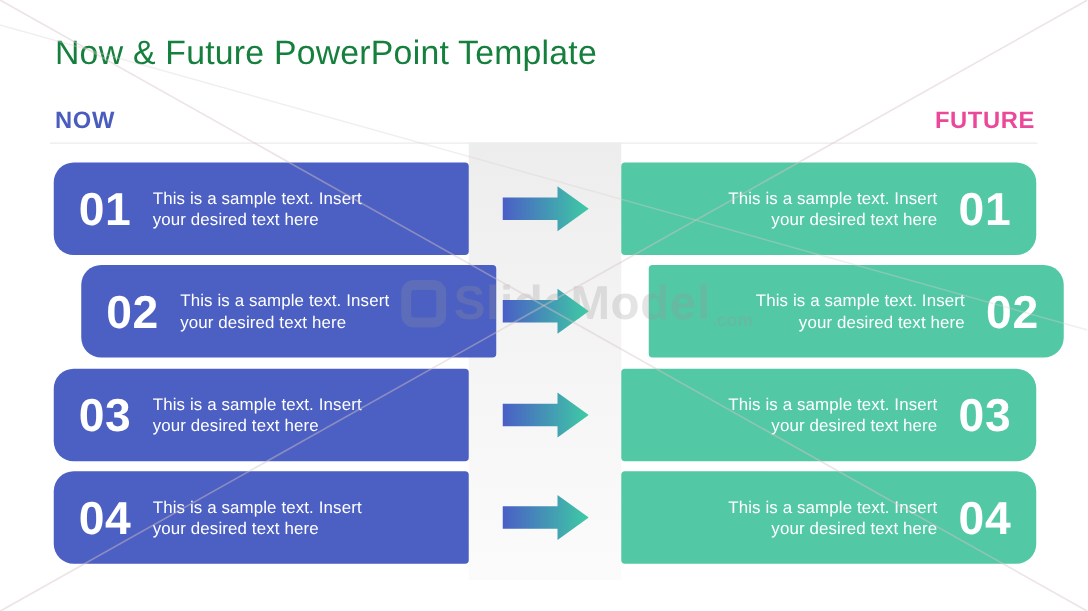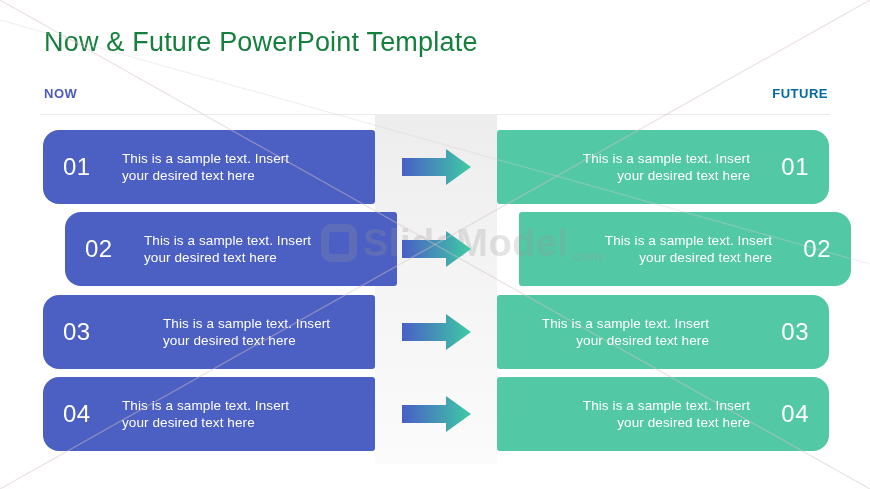--- a/index.html
+++ b/index.html
@@ -17,26 +17,26 @@
     left: 44px; top: 27px;
     font-size: 27px;
     font-weight: 400;
     color: #15803d;
     letter-spacing: 0.2px;
   }
 
   .col-header {
     position: absolute;
     top: 86px;
-    font-size: 13px;
+    font-size: 19px;
     font-weight: 700;
     letter-spacing: 0.5px;
   }
   .col-header.now { left: 44px; color: #4a5cbe; }
-  .col-header.future { right: 42px; color: #0369a1; text-align: left; }
+  .col-header.future { right: 42px; color: #ec4899; text-align: left; }
 
   .header-divider {
     position: absolute;
     left: 40px; right: 40px; top: 114px;
     height: 1px;
     background: #ebebeb;
   }
 
   .center-strip {
     position: absolute;
@@ -62,26 +62,26 @@
   }
   .row.future {
     left: 497px;
     background: #53c8a5;
     border-radius: 3px 16px 16px 3px;
     padding: 0 20px 0 12px;
     text-align: right;
   }
   .row-1 { top: 130px; }
   .row-2 { top: 212px; margin-left: 22px; }
-  .row-3 { top: 295px; gap: 41px; }
+  .row-3 { top: 295px; }
   .row-4 { top: 377px; justify-content: space-between; }
 
   .num {
-    font-size: 24px;
-    font-weight: 400;
+    font-size: 37px;
+    font-weight: 700;
     letter-spacing: 0.5px;
     line-height: 1;
   }
   .row.now .num { margin-right: 17px; min-width: 42px; }
   .row.future .num { margin-left: 17px; min-width: 42px; text-align: right; }
 
   .sample-text {
     font-size: 13.5px;
     line-height: 17px;
     letter-spacing: 0.1px;

